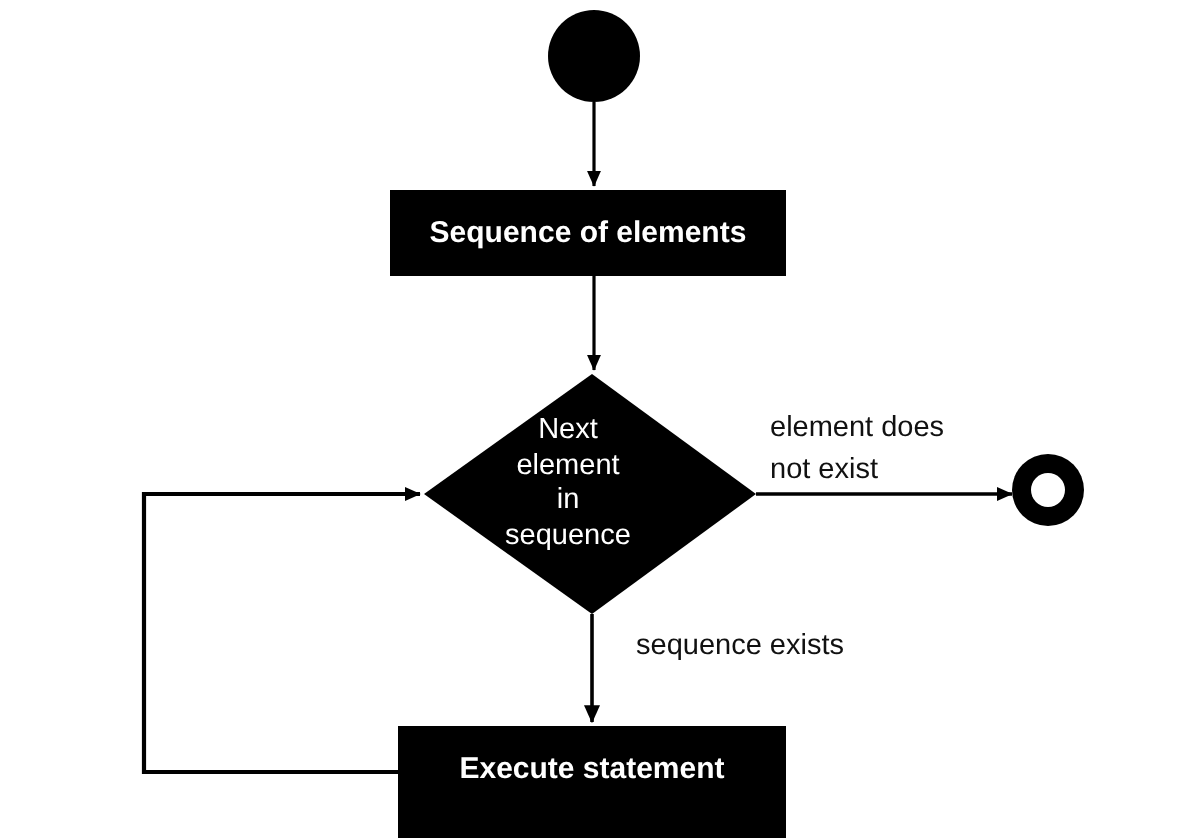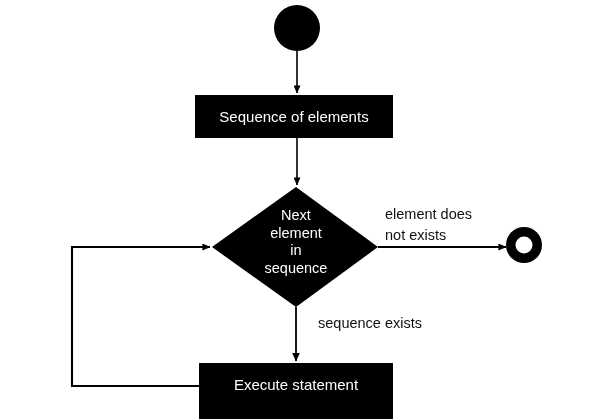--- a/index.html
+++ b/index.html
@@ -24,38 +24,39 @@
   .node-text {
     position: absolute;
     text-align: center;
     line-height: 1.18;
     white-space: pre-line;
     pointer-events: none;
   }
   .box-label {
     color: #ffffff;
     font-size: 15px;
+    font-weight: bold;
   }
   .edge-label {
     position: absolute;
     color: #111111;
     font-size: 14.5px;
     line-height: 1.45;
     white-space: pre-line;
     text-align: left;
   }
   
   #box-sequence-label {
     left: 195px;
     top: 108px;
     width: 198px;
   }
   
   #diamond-label {
-    left: 226px;
+    left: 214px;
     top: 207px;
     width: 140px;
     font-size: 14.5px;
     color: #ffffff;
     line-height: 1.22;
   }
   
   #box-execute-label {
     left: 199px;
     top: 376px;
@@ -110,15 +111,15 @@
 <div class="node-text box-label" id="box-sequence-label">Sequence of elements</div>
 
 <div class="node-text" id="diamond-label">Next
 element
 in
 sequence</div>
 
 <div class="node-text box-label" id="box-execute-label">Execute statement</div>
 
 <div class="edge-label" id="label-not-exist">element does
-not exists</div>
+not exist</div>
 
 <div class="edge-label" id="label-exists">sequence exists</div>
 
 </body></html>

